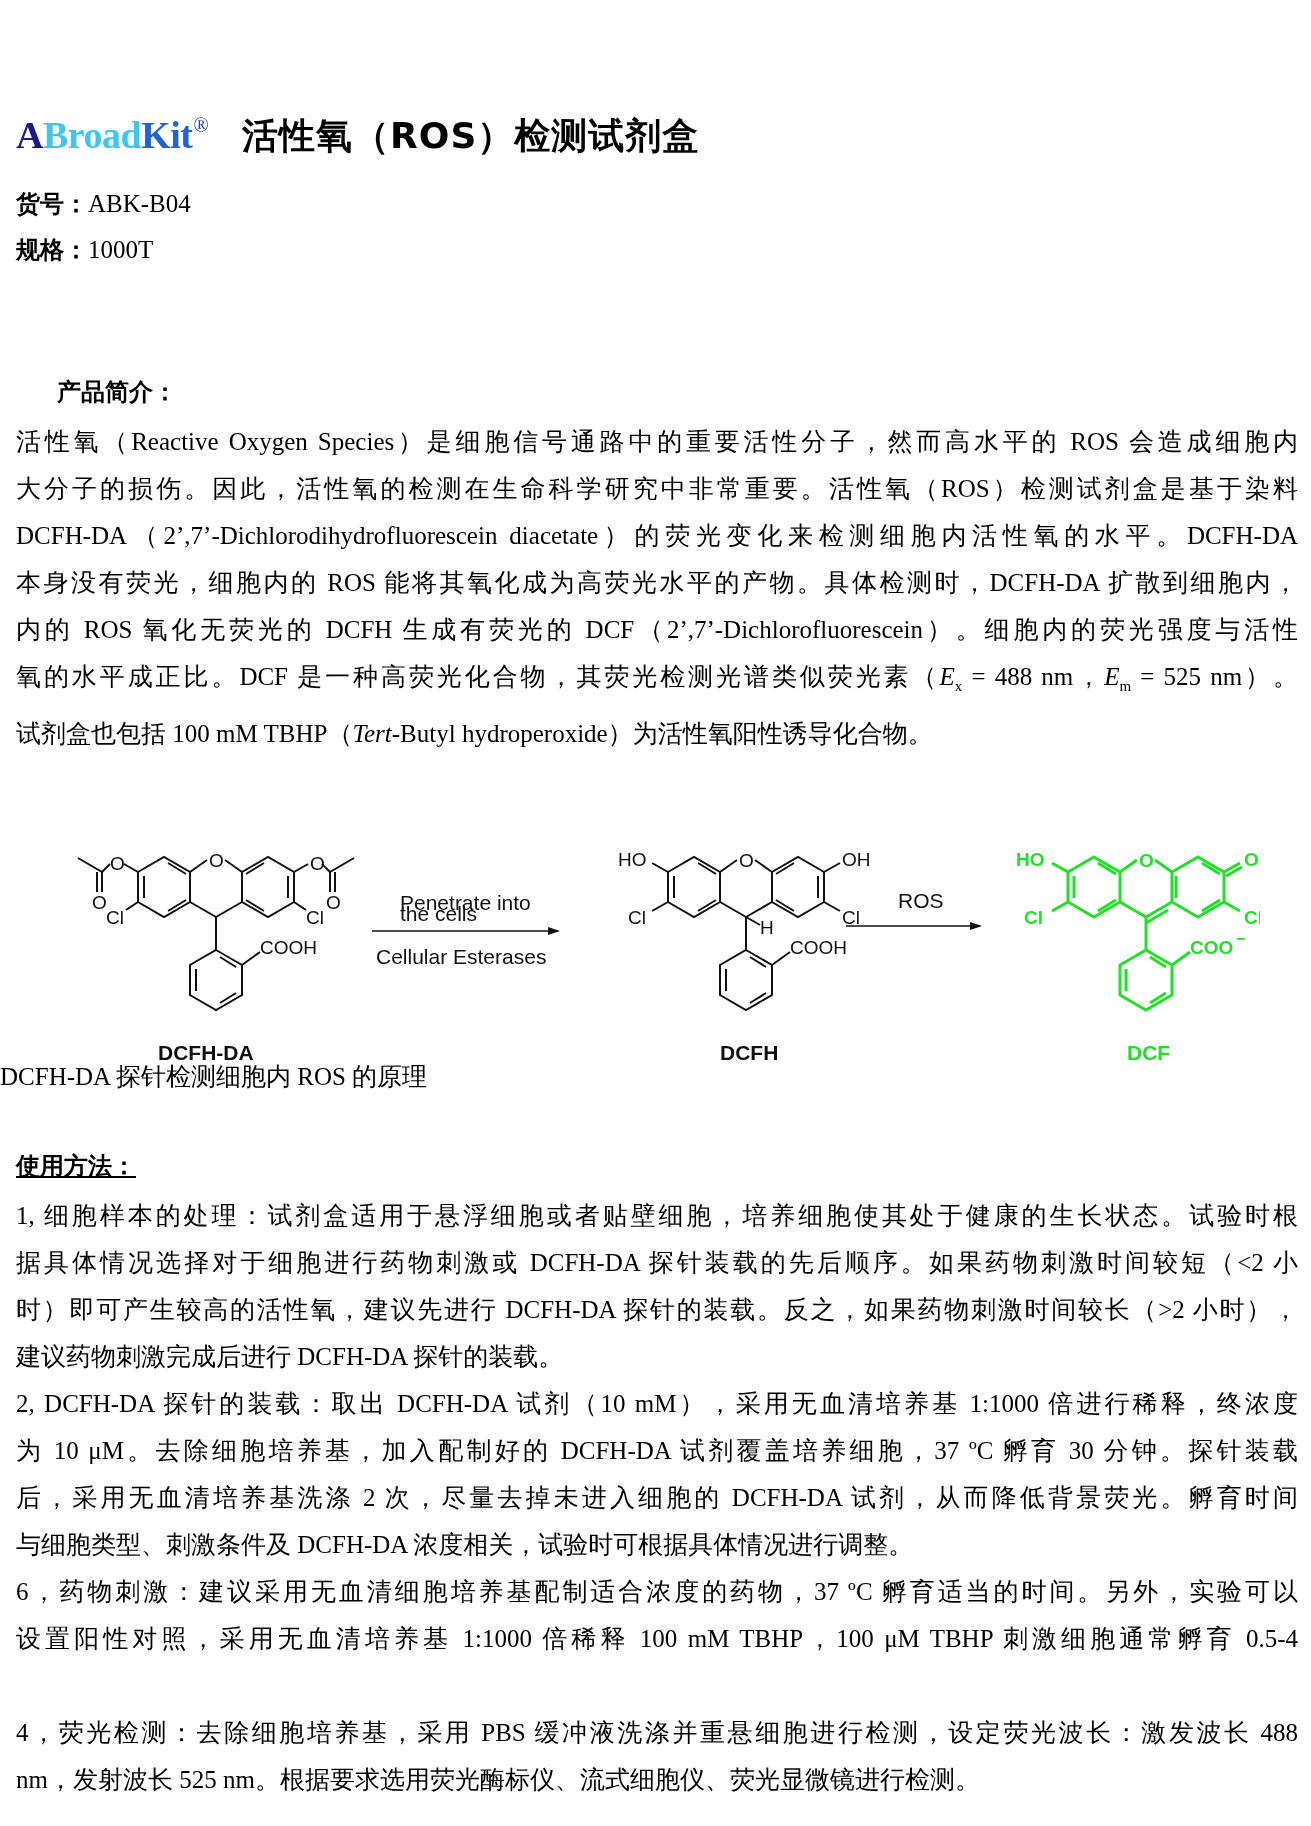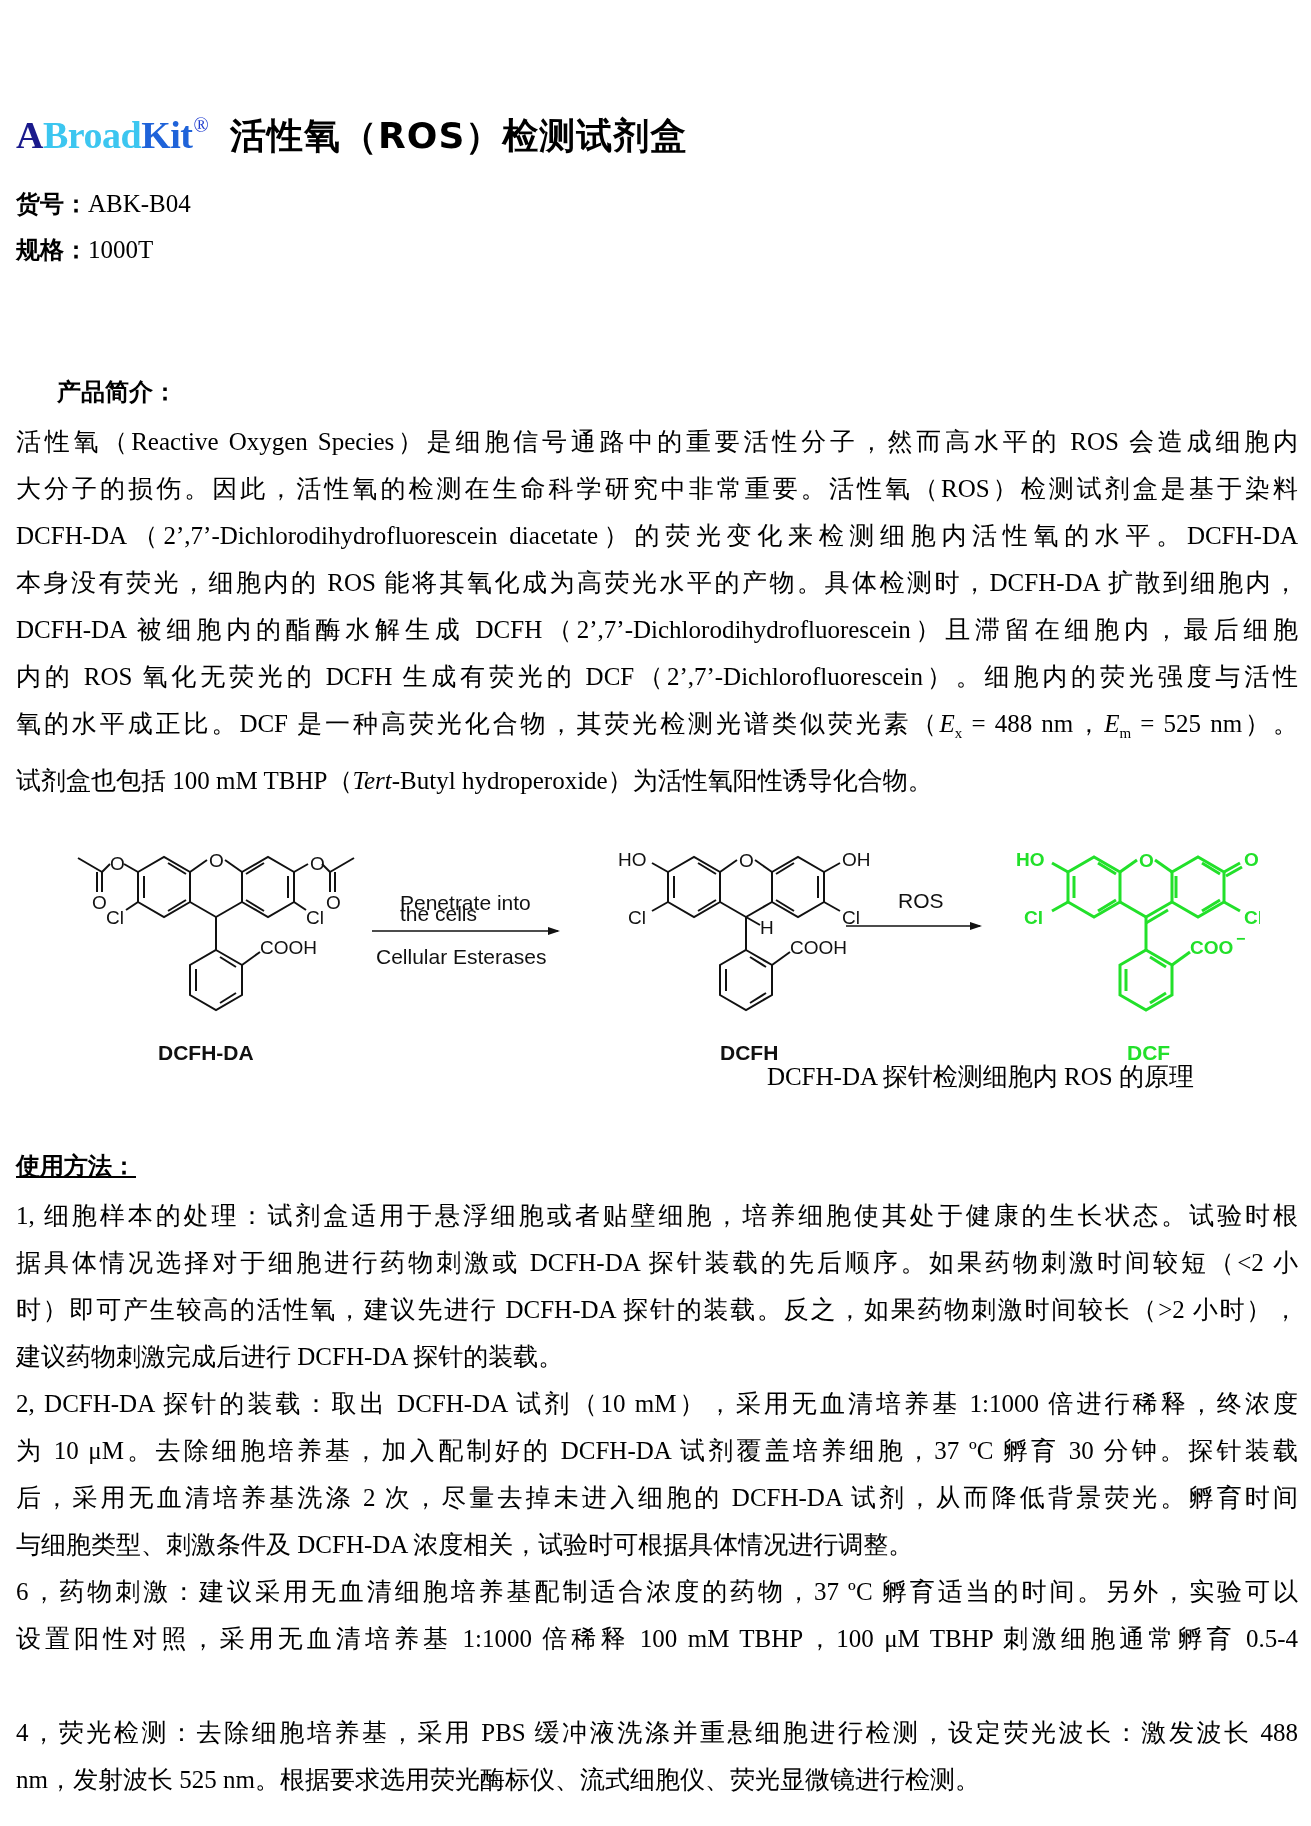--- a/index.html
+++ b/index.html
@@ -10,32 +10,32 @@
   }
   .title {
     position: absolute; left: 16px; top: 112px; height: 50px;
     display: flex; align-items: baseline; white-space: nowrap;
   }
   .logo { font-family: Liberation Serif, serif; font-weight: bold; font-size: 38px; letter-spacing: -0.5px; }
   .logo .a { color: #1a1a8c; }
   .logo .broad { color: #3cc6f0; }
   .logo .kit { color: #1f63d9; }
   .logo sup { font-size: 20px; font-weight: normal; color: #1f3ccf; vertical-align: 16px; margin-left: 1px; }
-  .title-text { font-family: "DejaVu Sans", sans-serif; font-weight: bold; font-size: 36px; margin-left: 22px; letter-spacing: 1px; }
+  .title-text { font-family: "DejaVu Sans", sans-serif; font-weight: bold; font-size: 36px; margin-left: 34px; letter-spacing: 1px; }
   .meta { position: absolute; left: 16px; font-size: 25px; white-space: nowrap; text-align: center; }
   .meta .lbl { font-family: "DejaVu Sans", sans-serif; font-weight: bold; font-size: 24px; }
   .section-h { position: absolute; left: 16px; font-family: "DejaVu Sans", sans-serif; font-weight: bold; font-size: 24px; }
   .para {
     position: absolute; left: 16px; width: 1282px;
     font-size: 25px; line-height: 47px; text-align: justify;
   }
   .para .line { display: block; white-space: nowrap; overflow: hidden; text-align-last: justify; text-align: justify; }
   .para .line.last { text-align-last: left; }
   .diagram { position: absolute; left: 60px; top: 830px; width: 1200px; height: 230px; }
-  .caption { position: absolute; left: 0; width: 1194px; top: 1060px; text-align: right; font-size: 25px; }
+  .caption { position: absolute; left: 0; width: 1194px; top: 1060px; text-align: left; font-size: 25px; }
   i { font-style: italic; }
   sub { font-size: 15px; }
 </style>
 </head>
 <body>
 
 <div class="title">
   <span class="logo"><span class="a">A</span><span class="broad">Broad</span><span class="kit">Kit</span><sup>®</sup></span>
   <span class="title-text">活性氧（ROS）检测试剂盒</span>
 </div>
@@ -46,21 +46,20 @@
 <div class="meta" style="top:234px;">
   <span class="lbl">规格：</span><span>1000T</span>
 </div>
 
 <div class="section-h" style="top:376px;margin-left:41px;">产品简介：</div>
 <div class="para" style="top:418px;">
   <span class="line">活性氧（Reactive Oxygen Species）是细胞信号通路中的重要活性分子，然而高水平的 ROS 会造成细胞内</span>
   <span class="line">大分子的损伤。因此，活性氧的检测在生命科学研究中非常重要。活性氧（ROS）检测试剂盒是基于染料</span>
   <span class="line">DCFH-DA（2’,7’-Dichlorodihydrofluorescein diacetate）的荧光变化来检测细胞内活性氧的水平。DCFH-DA</span>
   <span class="line">本身没有荧光，细胞内的 ROS 能将其氧化成为高荧光水平的产物。具体检测时，DCFH-DA 扩散到细胞内，</span>
-  <span class="line">DCFH-DA 被细胞内的酯酶水解生成 DCFH（2’,7’-Dichlorodihydrofluorescein）且滞留在细胞内，最后细胞</span>
   <span class="line">内的 ROS 氧化无荧光的 DCFH 生成有荧光的 DCF（2’,7’-Dichlorofluorescein）。细胞内的荧光强度与活性</span>
   <span class="line"><span>氧的水平成正比。DCF 是一种高荧光化合物，其荧光检测光谱类似荧光素（</span><i>E</i><sub>x</sub><span> = 488 nm，</span><i>E</i><sub>m</sub><span> = 525 nm）。</span></span>
   <span class="line last"><span>试剂盒也包括 100 mM TBHP（</span><i>Tert</i><span>-Butyl hydroperoxide）为活性氧阳性诱导化合物。</span></span>
 </div>
 
 <svg class="diagram" viewBox="0 0 1200 230" width="1200" height="230" font-family="Liberation Sans, DejaVu Sans, sans-serif">
   <g stroke="#111" stroke-width="2" fill="none">
 
     <polygon points="78,42 104,27 130,42 130,72 104,87 78,72"></polygon>
     <line x1="84" y1="46" x2="84" y2="68"></line>

